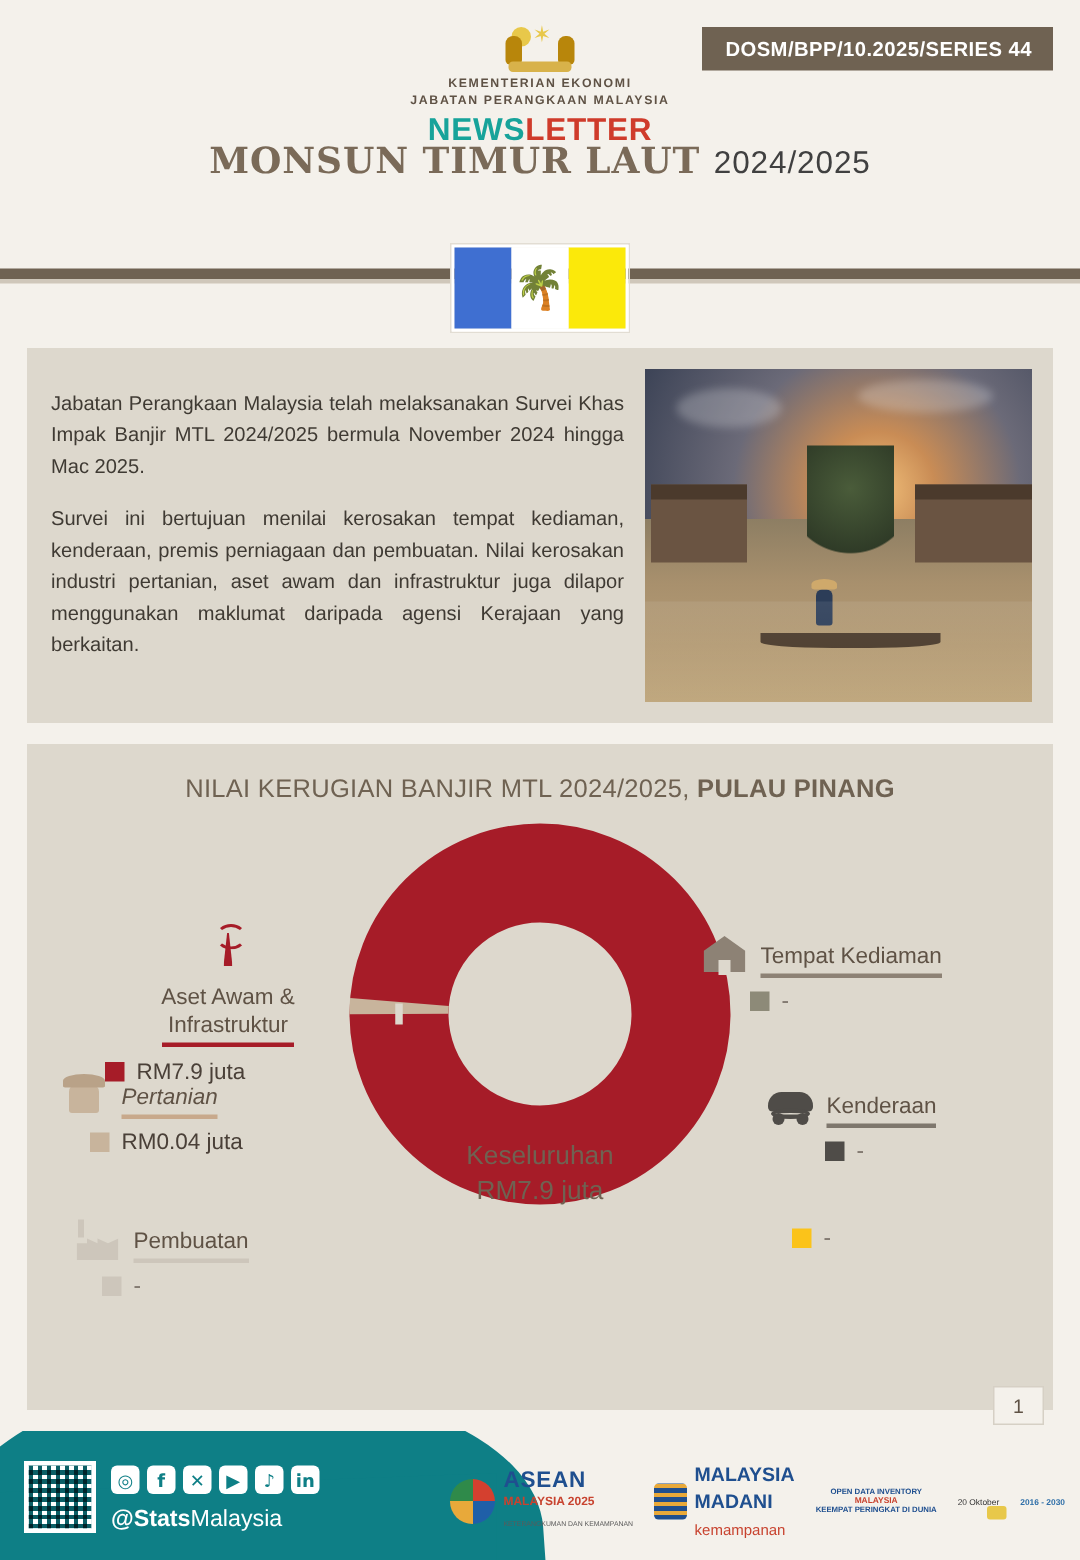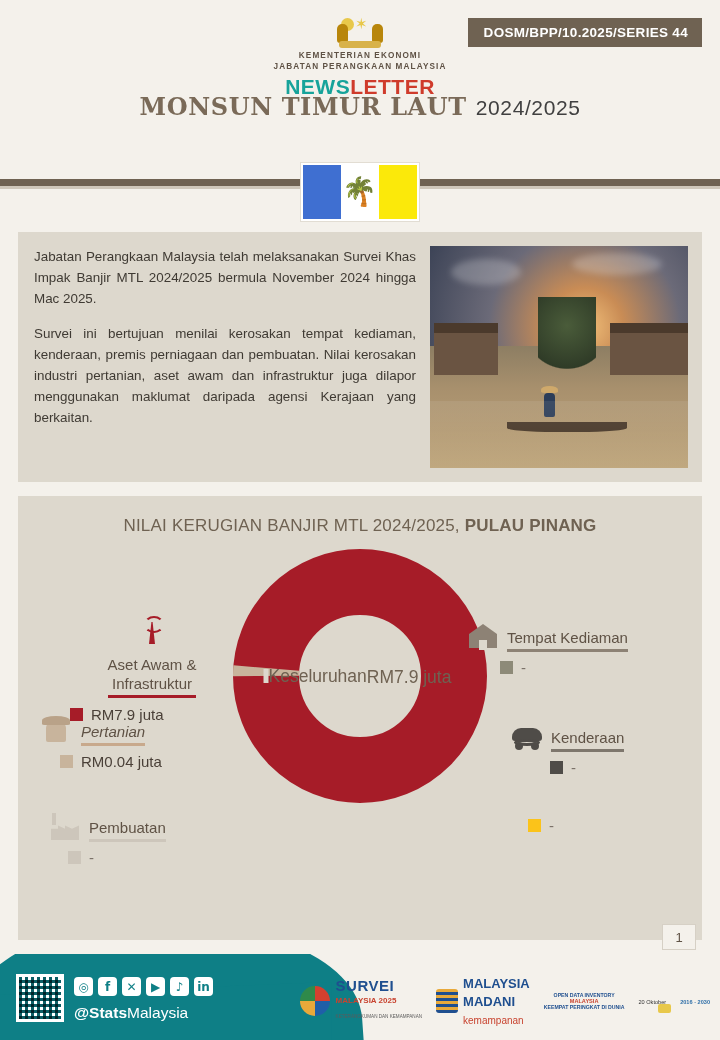--- a/index.html
+++ b/index.html
@@ -169,21 +169,21 @@
     display: flex;
     gap: 14px;
   }
   .intro-text {
     width: 382px;
     color: #3f3a33;
     font-size: 13.4px;
     line-height: 21px;
     text-align: justify;
   }
-  .intro-text p { margin: 0 0 14px 0; }
+  .intro-text p { margin: 12px 0 14px 0; }
   .intro-text p:last-child { margin-bottom: 0; }
 
   .photo {
     flex: 1;
     position: relative;
     overflow: hidden;
     background: linear-gradient(#3d4f6b 0%, #6e6a6a 30%, #8a7a63 52%, #a08f72 100%);
   }
   .photo .sky {
     position: absolute; left: 0; right: 0; top: 0; height: 48%;
@@ -275,23 +275,23 @@
     top: 6px;
     transform: translateX(-50%);
     width: 256px;
     height: 256px;
   }
   .donut svg { display: block; }
   .donut-center {
     position: absolute;
     inset: 0;
     display: flex;
-    flex-direction: row;
+    flex-direction: column;
     align-items: center;
-    justify-content: center;
+    justify-content: flex-end;
     text-align: center;
   }
   .donut-center .c1 { font-size: 17.5px; color: #6f6252; }
   .donut-center .c2 { font-size: 17.5px; color: #6f6252; margin-top: 2px; }
 
   
   .item {
     position: absolute;
     width: 205px;
   }
@@ -764,21 +764,21 @@
     </div>
 
     <div class="handle">
       <b>@Stats</b><span>Malaysia</span>
     </div>
 
     <div class="logos">
       <div class="logo-asean">
         <span class="swirl"></span>
         <span class="txt">
-          <span class="t1">SURVEI</span><br>
+          <span class="t1">ASEAN</span><br>
           <span class="t2">MALAYSIA 2025</span><br>
           <span class="t3">KETERANGKUMAN DAN KEMAMPANAN</span>
         </span>
       </div>
 
       <div class="logo-madani">
         <span class="stripes"></span>
         <span>
           <span class="m1">MALAYSIA</span><br>
           <span class="m1">MADANI</span><br>

